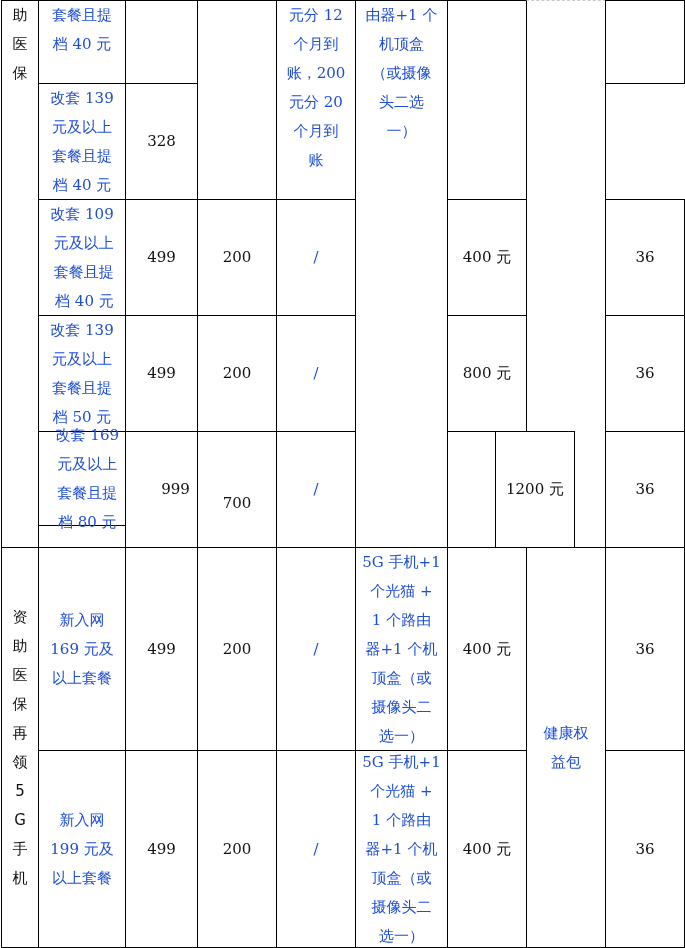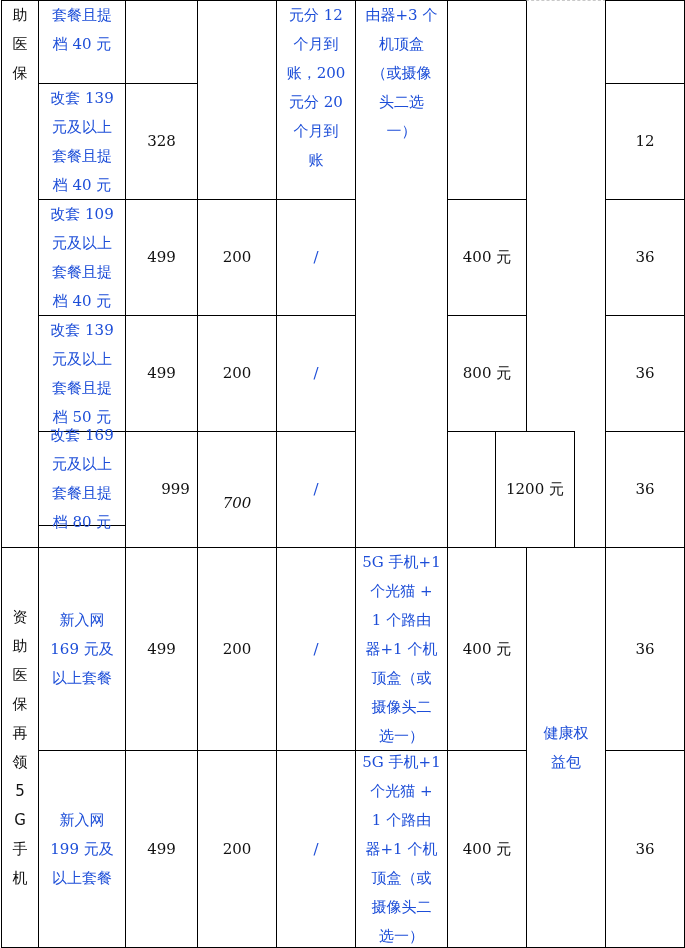--- a/index.html
+++ b/index.html
@@ -46,21 +46,21 @@
   </div>
   <div class="cell top grey" style="left:276px;top:0;width:80px;height:240px;">
     <span class="txt">元分 12
 个月到
 账，200
 元分 20
 个月到
 账</span>
   </div>
   <div class="cell top grey" style="left:355px;top:0;width:93px;height:548px;">
-    <span class="txt">由器+3 个
+    <span class="txt">由器+1 个
 机顶盒
 （或摄像
 头二选
 一）</span>
   </div>
   <div class="cell" style="left:447px;top:0;width:80px;height:200px;">
     <span class="txt"></span>
   </div>
   <div class="cell dash-top" style="left:526px;top:0;width:80px;height:548px;border-top:1px dashed #c8c8c8;">
     <span class="txt"></span>
@@ -71,25 +71,22 @@
 
   <div class="cell grey" style="left:38px;top:83px;width:88px;height:117px;">
     <span class="txt">改套 139
 元及以上
 套餐且提
 档 40 元</span>
   </div>
   <div class="cell" style="left:125px;top:83px;width:73px;height:117px;">
     <span class="txt">328</span>
   </div>
-  <div class="cell" style="left:605px;top:83px;width:80px;height:117px;">
-    <span class="txt">12</span>
-  </div>
-
-  <div class="cell grey" style="left:38px;top:199px;width:88px;height:117px;">
+
+  <div class="cell grey" style="left:38px;top:199px;width:88px;height:117px;text-align:right;">
     <span class="txt">改套 109
 元及以上
 套餐且提
 档 40 元</span>
   </div>
   <div class="cell" style="left:125px;top:199px;width:73px;height:117px;">
     <span class="txt">499</span>
   </div>
   <div class="cell" style="left:197px;top:199px;width:80px;height:117px;">
     <span class="txt">200</span>
@@ -119,30 +116,30 @@
   <div class="cell grey" style="left:276px;top:315px;width:80px;height:117px;">
     <span class="txt">/</span>
   </div>
   <div class="cell" style="left:447px;top:315px;width:80px;height:117px;">
     <span class="txt">800 元</span>
   </div>
   <div class="cell" style="left:605px;top:315px;width:80px;height:117px;">
     <span class="txt">36</span>
   </div>
 
-  <div class="cell grey" style="left:38px;top:431px;width:88px;height:95px;">
+  <div class="cell grey" style="left:38px;top:431px;width:88px;height:95px;justify-content:flex-end;">
     <span class="txt">改套 169
 元及以上
 套餐且提
 档 80 元</span>
   </div>
   <div class="cell" style="left:125px;top:431px;width:73px;height:117px;padding-left:28px;">
     <span class="txt">999</span>
   </div>
-  <div class="cell" style="left:197px;top:431px;width:80px;height:145px;font-style:italic;">
+  <div class="cell" style="left:197px;top:431px;width:80px;height:145px;">
     <span class="txt">700</span>
   </div>
   <div class="cell grey" style="left:276px;top:431px;width:80px;height:117px;">
     <span class="txt">/</span>
   </div>
   <div class="cell" style="left:447px;top:431px;width:80px;height:117px;margin-left:48px;">
     <span class="txt">1200 元</span>
   </div>
   <div class="cell" style="left:605px;top:431px;width:80px;height:117px;">
     <span class="txt">36</span>

